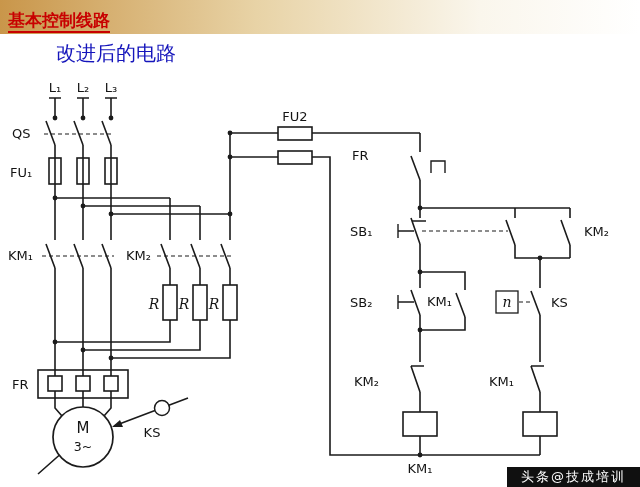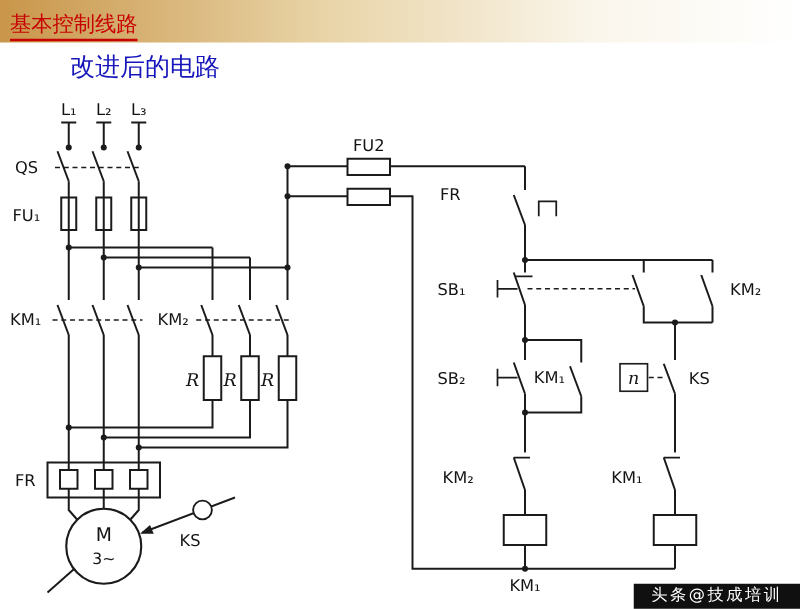--- a/index.html
+++ b/index.html
@@ -7,21 +7,21 @@
     width:640px;height:487px;position:relative;overflow:hidden;
     background:#ffffff;
     font-family:"DejaVu Sans",sans-serif;
   }
   .header-bar{
     position:absolute;top:0;left:0;width:640px;height:34px;
     background:linear-gradient(to right,#c9964a 0%,#e8d3a6 40%,#faf6ec 75%,#ffffff 100%);
     display:flex;align-items:center;
   }
   .header-title{
-    margin-left:8px;font-size:17px;font-weight:normal;color:#c80000;
+    margin-left:8px;font-size:17px;font-weight:bold;color:#c80000;
     border-bottom:2px solid #c80000;padding-bottom:1px;line-height:1.1;margin-top:10px;
   }
   .subtitle{
     position:absolute;top:40px;left:56px;
     font-size:20px;font-weight:normal;color:#1515bb;
   }
   .circuit-svg{position:absolute;top:0;left:0;}
   svg text{font-family:"DejaVu Sans",sans-serif;font-size:13px;fill:#141414;}
   svg text.it{font-style:italic;font-family:"DejaVu Serif",serif;font-size:14px;}
   svg text.motor-m{font-size:15px;}

